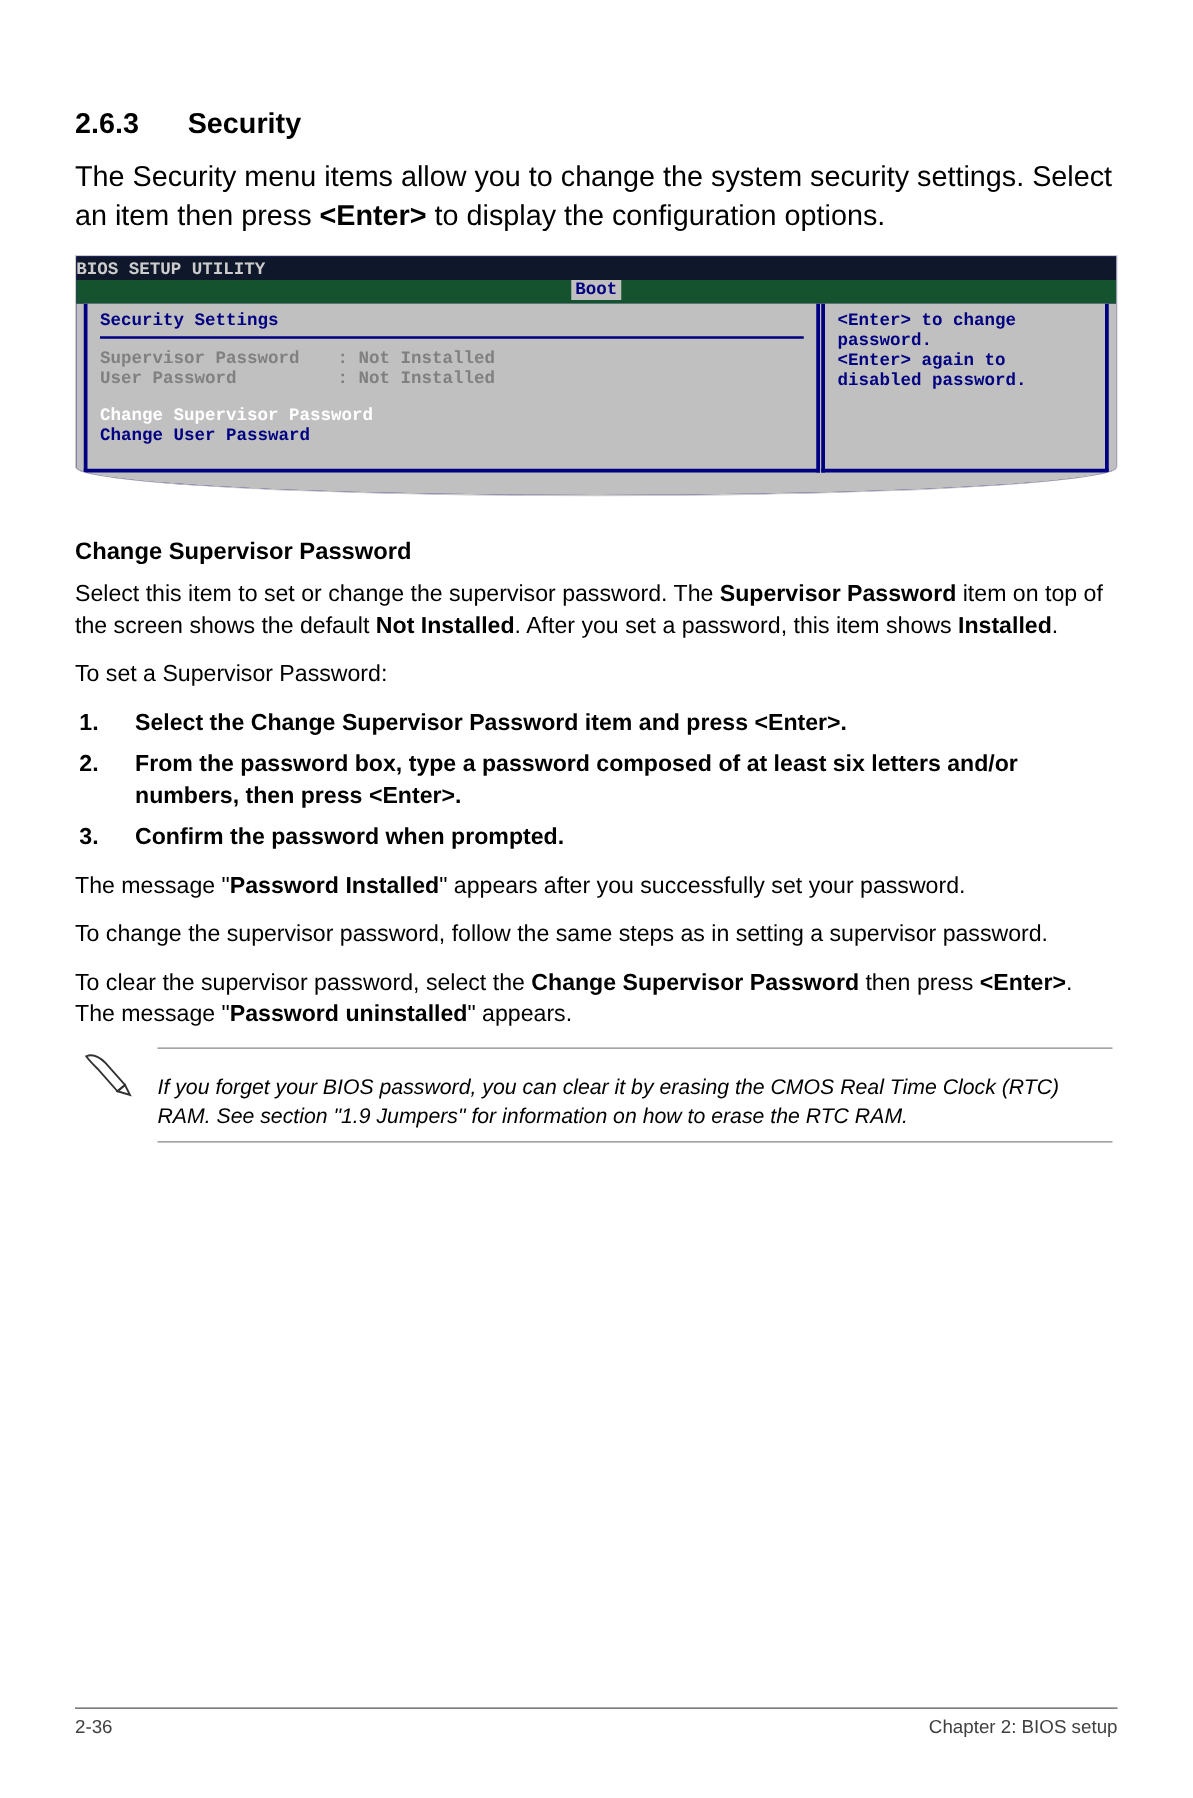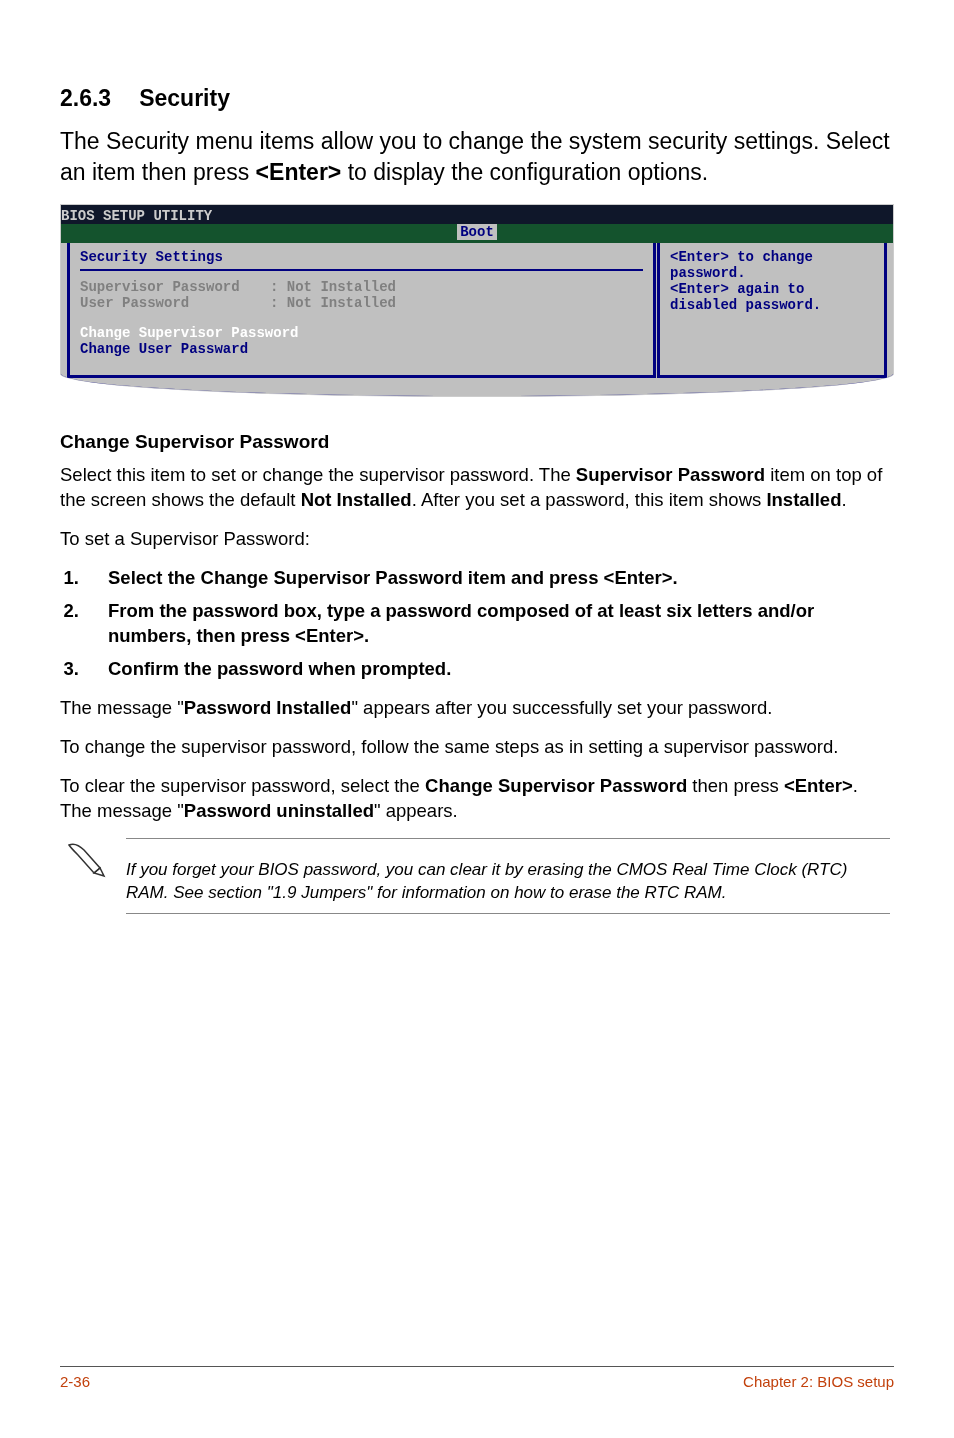--- a/index.html
+++ b/index.html
@@ -15,21 +15,21 @@
       padding: 85px 60px 40px 60px;
       height: 1438px;
       position: relative;
     }
     .heading {
       font-size: 23px;
       font-weight: bold;
       margin-bottom: 14px;
     }
     .heading .num {
-      margin-right: 28px;
+      margin-right: 39px;
     }
     .intro-text {
       font-size: 23px;
       line-height: 1.35;
       margin-bottom: 16px;
     }
     .bios-box {
       width: 100%;
       background: #000080;
       border: 1px solid #ccc;
@@ -147,21 +147,21 @@
     .footer {
       position: absolute;
       bottom: 48px;
       left: 60px;
       right: 60px;
       border-top: 1px solid #555;
       padding-top: 6px;
       display: flex;
       justify-content: space-between;
       font-size: 15px;
-      color: #c2410c;
+      color: #404040;
     }
   </style>
 </head>
 <body>
 
 <h2 class="heading">
   <span class="num">2.6.3</span><span>Security</span>
 </h2>
 
 <p class="intro-text">

